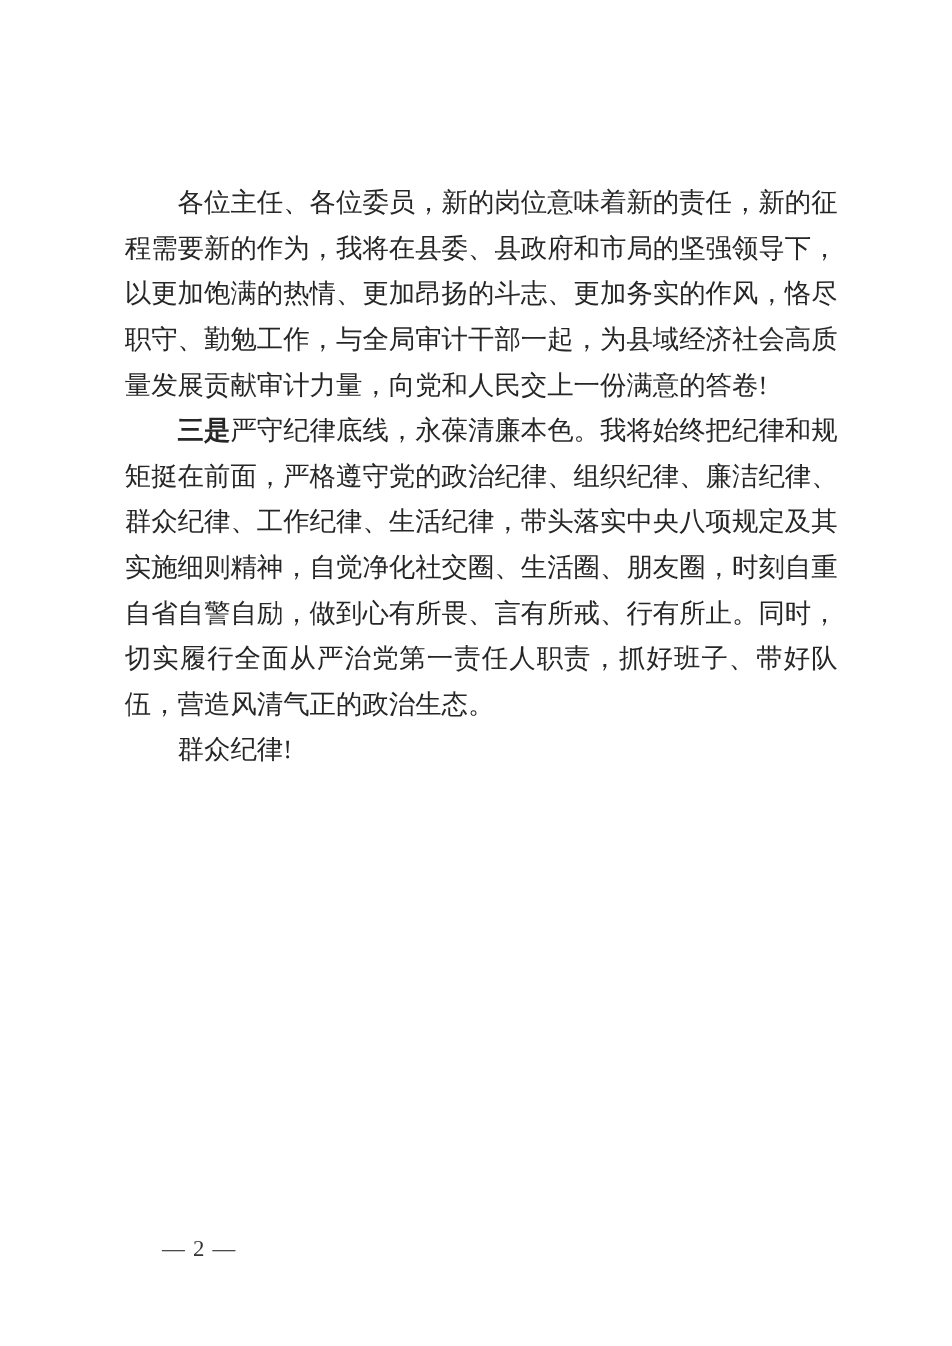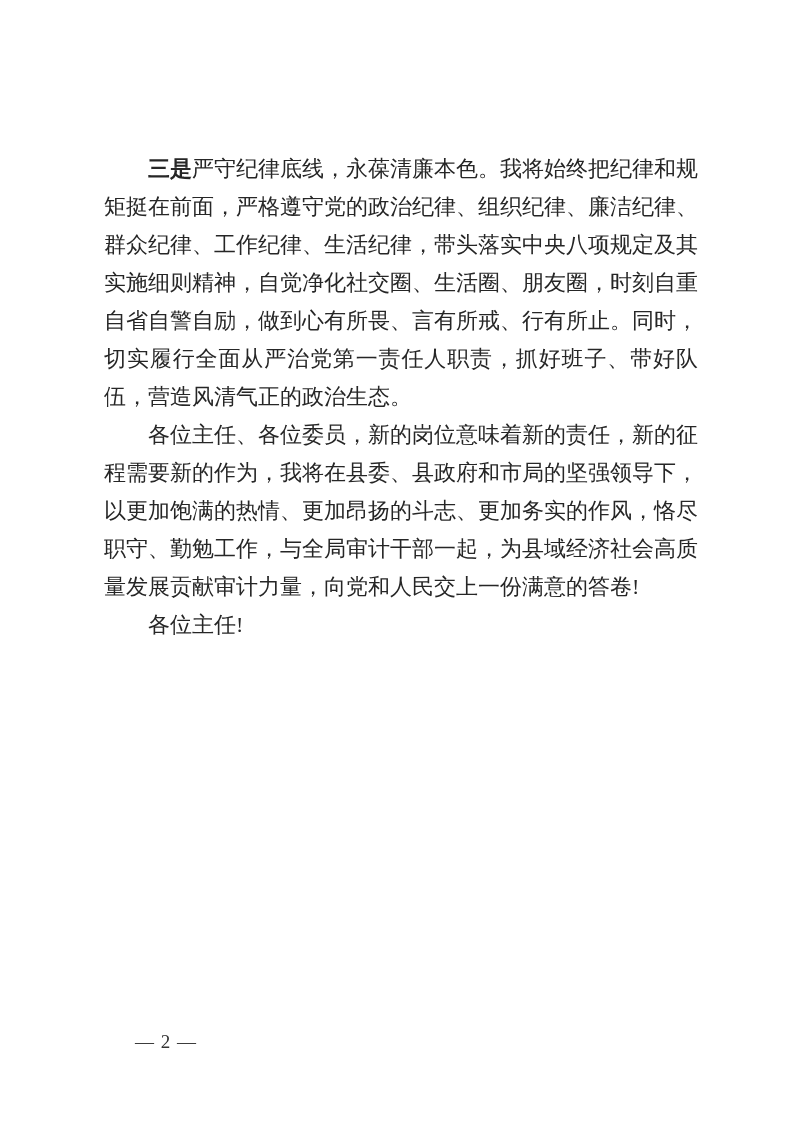--- a/index.html
+++ b/index.html
@@ -42,18 +42,18 @@
     line-height: 24px;
     color: #333333;
     letter-spacing: 1px;
   }
 </style>
 </head>
 <body>
 
 <div class="page">
   <div class="content">
+    <p class="para"><b class="lead"></b><span>各位主任、各位委员，新的岗位意味着新的责任，新的征程需要新的作为，我将在县委、县政府和市局的坚强领导下，以更加饱满的热情、更加昂扬的斗志、更加务实的作风，恪尽职守、勤勉工作，与全局审计干部一起，为县域经济社会高质量发展贡献审计力量，向党和人民交上一份满意的答卷!</span></p>
     <p class="para"><b class="lead">三是</b><span>严守纪律底线，永葆清廉本色。我将始终把纪律和规矩挺在前面，严格遵守党的政治纪律、组织纪律、廉洁纪律、群众纪律、工作纪律、生活纪律，带头落实中央八项规定及其实施细则精神，自觉净化社交圈、生活圈、朋友圈，时刻自重自省自警自励，做到心有所畏、言有所戒、行有所止。同时，切实履行全面从严治党第一责任人职责，抓好班子、带好队伍，营造风清气正的政治生态。</span></p>
-    <p class="para"><b class="lead"></b><span>各位主任、各位委员，新的岗位意味着新的责任，新的征程需要新的作为，我将在县委、县政府和市局的坚强领导下，以更加饱满的热情、更加昂扬的斗志、更加务实的作风，恪尽职守、勤勉工作，与全局审计干部一起，为县域经济社会高质量发展贡献审计力量，向党和人民交上一份满意的答卷!</span></p>
-    <p class="para"><b class="lead"></b><span>各位主任!</span></p>
+    <p class="para"><b class="lead"></b><span>群众纪律!</span></p>
   </div>
   <div class="footer">— 2 —</div>
 </div>
 
 </body></html>

